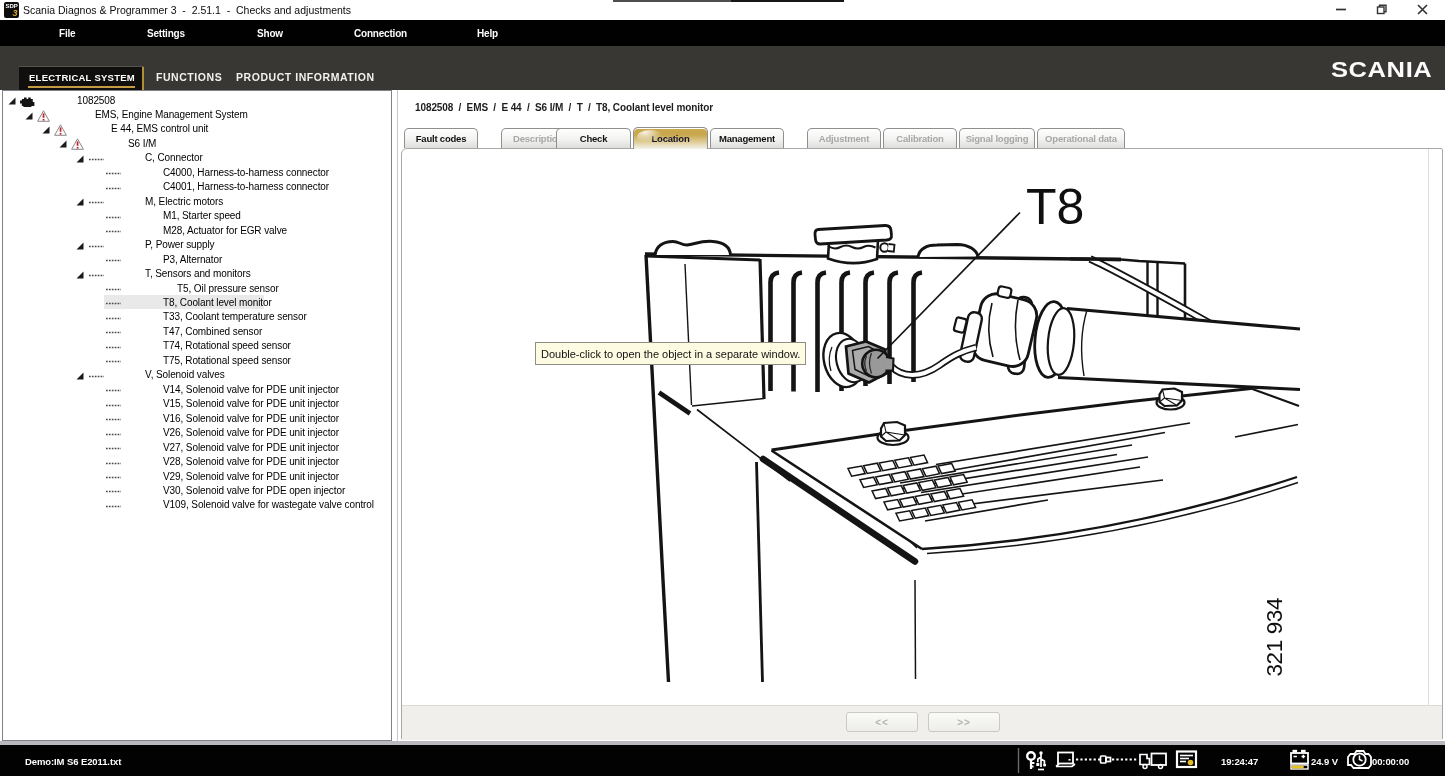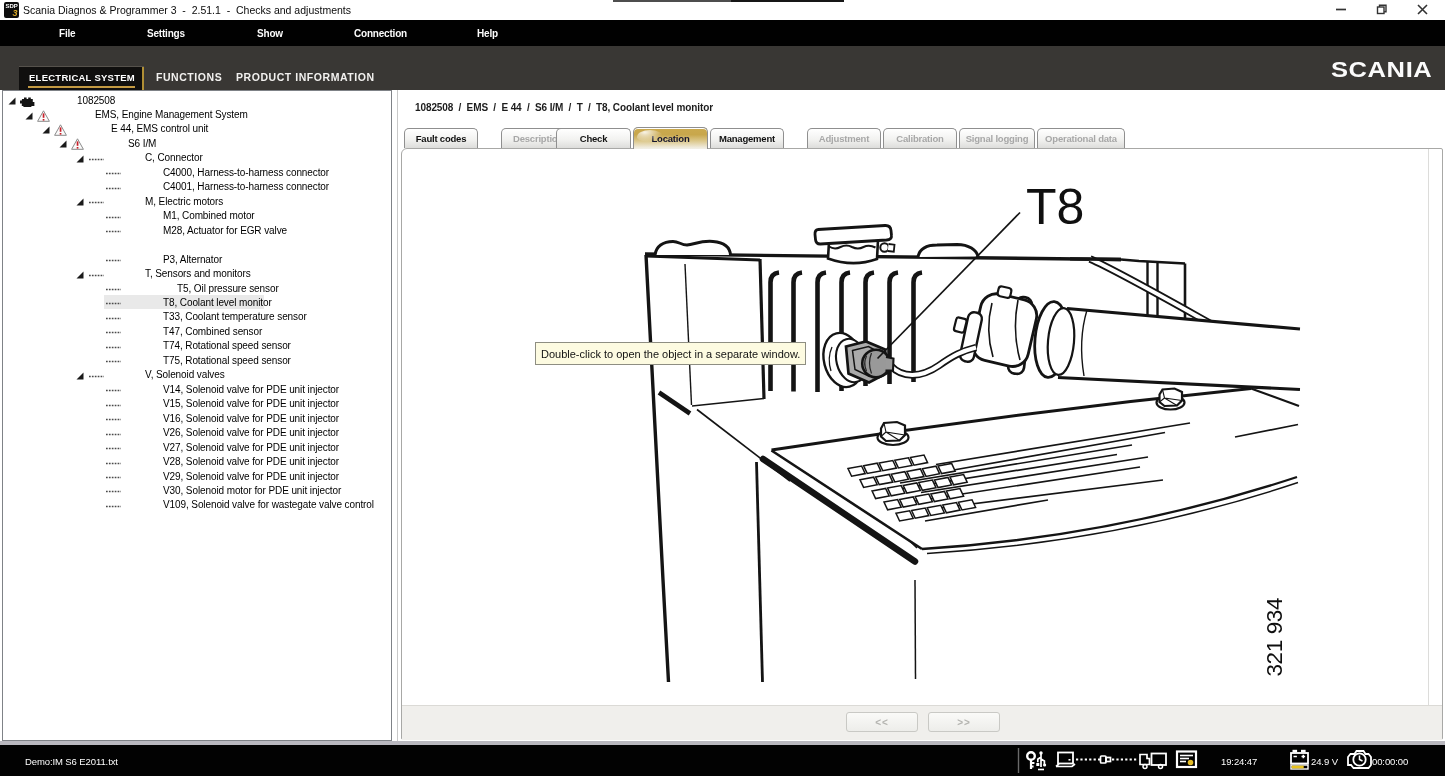--- a/index.html
+++ b/index.html
@@ -49,21 +49,21 @@
 #btnstrip { position:absolute; left:402px; top:705px; width:1040px; height:35px; background:#f0efec; border-top:1px solid #dbdad6; }
 .navbtn { position:absolute; top:712px; width:72px; height:20px; background:linear-gradient(#fafaf8,#ededea); border:1px solid #c9c9c5; border-radius:3px; font-size:10px; font-weight:bold; color:#b4b4b0; text-align:center; line-height:19px; letter-spacing:1px; }
 #vline { position:absolute; left:1428px; top:149px; width:1px; height:556px; background:#dcdcda; }
 
 
 #tooltip { position:absolute; left:535px; top:342px; width:271px; height:23px; background:#fdfbe1; border:1px solid #8e8e82; font-size:11px; color:#131313; line-height:22px; padding-left:5px; z-index:30; white-space:nowrap; }
 
 
 #statusbar { position:absolute; left:0; top:745px; width:1445px; height:31px; background:#020202; }
 #statussep { position:absolute; left:0; top:741px; width:1445px; height:4px; background:#b9b8bf; }
-.sbtext { position:absolute; font-size:9.5px; letter-spacing:-0.1px; font-weight:normal; color:#fdfdfd; }
+.sbtext { position:absolute; font-size:9.5px; letter-spacing:-0.1px; font-weight:bold; color:#fdfdfd; }
 
 svg text { font-family:"Liberation Sans", sans-serif; }
 </style></head>
 <body>
 <div id="app">
 
   <div id="titlebar">
     <div id="appico">
         <span class="s">SDP</span>
         <span class="n">3</span>
@@ -168,27 +168,36 @@
         </svg>
         <svg class="ico" style="left:86px;top:6px" width="15" height="3" viewBox="0 0 15 3">
           <line x1="0" y1="1.5" x2="15" y2="1.5" stroke="#4a4a4a" stroke-width="1.6" stroke-dasharray="1.7,1.2"></line>
         </svg>
         <span class="tlab" style="left:131px">M, Electric motors</span>
       </div>
 <div class="trow" style="top:118.7px">
         <svg class="ico" style="left:103px;top:6px" width="15" height="3" viewBox="0 0 15 3">
           <line x1="0" y1="1.5" x2="15" y2="1.5" stroke="#4a4a4a" stroke-width="1.6" stroke-dasharray="1.7,1.2"></line>
         </svg>
-        <span class="tlab" style="left:149px">M1, Combined motor</span>
+        <span class="tlab" style="left:149px">M1, Starter speed</span>
       </div>
 <div class="trow" style="top:133.1px">
         <svg class="ico" style="left:103px;top:6px" width="15" height="3" viewBox="0 0 15 3">
           <line x1="0" y1="1.5" x2="15" y2="1.5" stroke="#4a4a4a" stroke-width="1.6" stroke-dasharray="1.7,1.2"></line>
         </svg>
         <span class="tlab" style="left:149px">M28, Actuator for EGR valve</span>
+      </div>
+<div class="trow" style="top:147.6px">
+        <svg class="exp" style="left:73px" width="8" height="8" viewBox="0 0 8 8">
+          <polygon points="7.5,0.5 7.5,7.5 0.5,7.5" fill="#1a1a1a"></polygon>
+        </svg>
+        <svg class="ico" style="left:86px;top:6px" width="15" height="3" viewBox="0 0 15 3">
+          <line x1="0" y1="1.5" x2="15" y2="1.5" stroke="#4a4a4a" stroke-width="1.6" stroke-dasharray="1.7,1.2"></line>
+        </svg>
+        <span class="tlab" style="left:131px">P, Power supply</span>
       </div>
 <div class="trow" style="top:162.1px">
         <svg class="ico" style="left:103px;top:6px" width="15" height="3" viewBox="0 0 15 3">
           <line x1="0" y1="1.5" x2="15" y2="1.5" stroke="#4a4a4a" stroke-width="1.6" stroke-dasharray="1.7,1.2"></line>
         </svg>
         <span class="tlab" style="left:149px">P3, Alternator</span>
       </div>
 <div class="trow" style="top:176.5px">
         <svg class="exp" style="left:73px" width="8" height="8" viewBox="0 0 8 8">
           <polygon points="7.5,0.5 7.5,7.5 0.5,7.5" fill="#1a1a1a"></polygon>
@@ -283,21 +292,21 @@
 <div class="trow" style="top:379.0px">
         <svg class="ico" style="left:103px;top:6px" width="15" height="3" viewBox="0 0 15 3">
           <line x1="0" y1="1.5" x2="15" y2="1.5" stroke="#4a4a4a" stroke-width="1.6" stroke-dasharray="1.7,1.2"></line>
         </svg>
         <span class="tlab" style="left:149px">V29, Solenoid valve for PDE unit injector</span>
       </div>
 <div class="trow" style="top:393.4px">
         <svg class="ico" style="left:103px;top:6px" width="15" height="3" viewBox="0 0 15 3">
           <line x1="0" y1="1.5" x2="15" y2="1.5" stroke="#4a4a4a" stroke-width="1.6" stroke-dasharray="1.7,1.2"></line>
         </svg>
-        <span class="tlab" style="left:149px">V30, Solenoid motor for PDE unit injector</span>
+        <span class="tlab" style="left:149px">V30, Solenoid valve for PDE open injector</span>
       </div>
 <div class="trow" style="top:407.9px">
         <svg class="ico" style="left:103px;top:6px" width="15" height="3" viewBox="0 0 15 3">
           <line x1="0" y1="1.5" x2="15" y2="1.5" stroke="#4a4a4a" stroke-width="1.6" stroke-dasharray="1.7,1.2"></line>
         </svg>
         <span class="tlab" style="left:149px">V109, Solenoid valve for wastegate valve control</span>
       </div>
   </div>
   <div id="rightpanel"></div>
 

